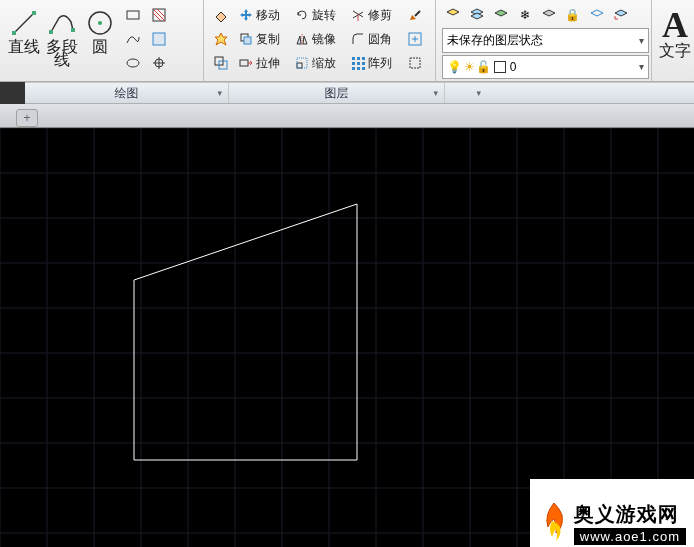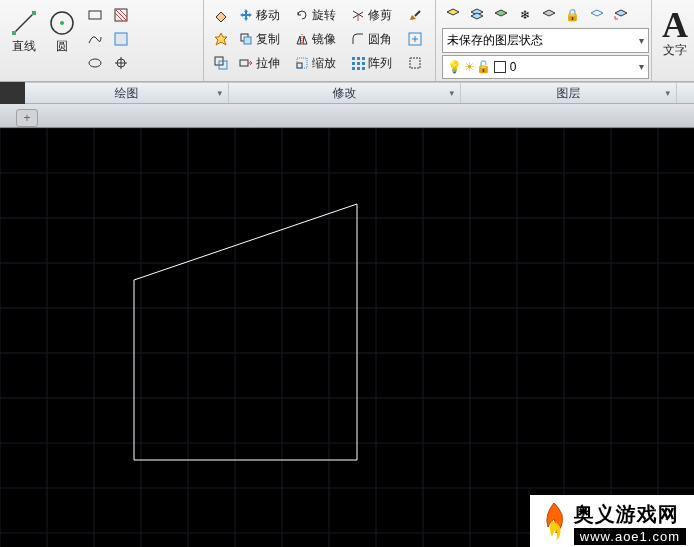--- a/index.html
+++ b/index.html
@@ -3,21 +3,21 @@
 <meta charset="utf-8">
 <style>
   * { box-sizing: border-box; margin: 0; padding: 0; }
   body { width: 694px; height: 547px; font-family: "Microsoft YaHei", sans-serif; font-size: 12px; background: #333; overflow: hidden; position: relative; }
   .ribbon { background: linear-gradient(#f8f8f8, #e8e8e8); border-bottom: 1px solid #b0b0b0; display: flex; height: 82px; }
   .panel { border-right: 1px solid #c0c0c0; padding: 4px 2px 2px 6px; display: flex; flex-direction: column; }
   .panel-body { display: flex; gap: 2px; flex: 1; }
   .big-col { display: flex; gap: 2px; }
   .big-btn { width: 36px; display: flex; flex-direction: column; align-items: center; justify-content: flex-start; padding: 2px 0; border: 1px solid transparent; border-radius: 3px; cursor: pointer; }
   .big-btn .ico { width: 32px; height: 32px; display: flex; align-items: center; justify-content: center; }
-  .big-btn .lbl { font-size: 12px; color: #222; text-align: center; line-height: 13px; margin-top: 1px; }
+  .big-btn .lbl { font-size: 16px; color: #222; text-align: center; line-height: 13px; margin-top: 1px; }
   .small-grid { display: flex; flex-direction: column; gap: 2px; margin-left: 2px; }
   .small-col { display: flex; flex-direction: column; gap: 2px; }
   .icon-btn { width: 22px; height: 22px; display: flex; align-items: center; justify-content: center; border: 1px solid transparent; border-radius: 2px; cursor: pointer; }
   .icon-txt-btn { display: flex; align-items: center; gap: 3px; height: 22px; padding: 0 4px; border: 1px solid transparent; border-radius: 2px; cursor: pointer; white-space: nowrap; }
   .icon-txt-btn .lbl { font-size: 12px; color: #222; }
   .layer-box { display: flex; flex-direction: column; gap: 2px; flex: 1; min-width: 200px; }
   .layer-row1 { display: flex; gap: 2px; }
   .dropdown { background: #fff; border: 1px solid #a0a0a0; height: 22px; display: flex; align-items: center; padding: 0 4px; font-size: 12px; flex: 1; cursor: pointer; position: relative; }
   .dropdown::after { content: "▾"; position: absolute; right: 4px; color: #555; font-size: 10px; }
   .bulb { color: #e8a800; font-size: 12px; }
@@ -26,21 +26,21 @@
   .panel-title::after { content: "▾"; position: absolute; right: 6px; color: #667; font-size: 9px; }
   .tab-strip { background: linear-gradient(#e0e4e8, #c8ccd0); height: 24px; display: flex; align-items: flex-end; padding: 0 12px; border-bottom: 1px solid #888; }
   .tab { background: linear-gradient(#fafafa, #ececec); border: 1px solid #a0a0a0; border-bottom: none; border-radius: 4px 4px 0 0; padding: 3px 10px; display: flex; align-items: center; gap: 8px; height: 22px; font-size: 12px; color: #333; }
   .tab-close { color: #888; cursor: pointer; font-size: 13px; line-height: 1; }
   .new-tab { width: 22px; height: 18px; margin-left: 4px; background: #d0d4d8; border: 1px solid #a0a0a0; border-radius: 3px; cursor: pointer; display: flex; align-items: center; justify-content: center; color: #666; }
   .canvas { position: relative; background: #000; height: 419px; }
   .grid-lines { position: absolute; inset: 0; }
   .grid-lines line { stroke: #1a1a28; stroke-width: 1; }
   .shape { position: absolute; inset: 0; pointer-events: none; }
   .shape polygon { fill: none; stroke: #fff; stroke-width: 1; }
-  .watermark { position: absolute; right: 0; bottom: 0; background: #fff; padding: 6px 8px 2px 8px; display: flex; align-items: flex-start; gap: 4px; }
+  .watermark { position: absolute; right: 0; bottom: 0; background: #fff; padding: 22px 8px 2px 8px; display: flex; align-items: flex-start; gap: 4px; }
   .wm-icon { width: 32px; height: 44px; }
   .wm-text { display: flex; flex-direction: column; }
   .wm-title { font-size: 20px; font-weight: bold; color: #000; letter-spacing: 1px; }
   .wm-url { background: #000; color: #fff; font-size: 13px; padding: 1px 6px; text-align: center; letter-spacing: 1px; }
   svg { display: block; }
   .annot-big { font-family: "Times New Roman", serif; font-size: 36px; font-weight: bold; color: #222; line-height: 1; }
 </style>
 </head>
 <body>
 
@@ -55,20 +55,30 @@
                 <line x1="5" y1="25" x2="25" y2="5" stroke="#333" stroke-width="1.5"></line>
                 <rect x="3" y="23" width="4" height="4" fill="#4a7"></rect>
                 <rect x="23" y="3" width="4" height="4" fill="#4a7"></rect>
               </svg>
           </span>
           <span class="lbl">直线</span>
         </div>
         <div class="big-btn">
           <span class="ico">
             <svg width="30" height="30">
+                <path d="M4 24 L12 10 Q18 4 24 14 L26 22" stroke="#333" stroke-width="1.5" fill="none"></path>
+                <rect x="2" y="22" width="4" height="4" fill="#4a7"></rect>
+                <rect x="24" y="20" width="4" height="4" fill="#4a7"></rect>
+              </svg>
+          </span>
+          <span class="lbl">多段线</span>
+        </div>
+        <div class="big-btn">
+          <span class="ico">
+            <svg width="30" height="30">
                 <circle cx="15" cy="15" r="11" stroke="#333" stroke-width="1.5" fill="none"></circle>
                 <circle cx="15" cy="15" r="2" fill="#3a6"></circle>
               </svg>
           </span>
           <span class="lbl">圆</span>
         </div>
       </div>
       <div class="small-grid">
         <div class="icon-btn">
             <span>
@@ -346,23 +356,20 @@
         <span class="annot-big">A</span>
         <span class="lbl">文字</span>
       </div>
     </div>
   </div>
 </div>
 
 <div class="panel-title-bar">
   <div class="panel-title" style="width:204px">
       <span>绘图</span>
-    </div>
-  <div class="panel-title" style="width:232px">
-      <span>修改</span>
     </div>
   <div class="panel-title" style="width:216px">
       <span>图层</span>
     </div>
   <div class="panel-title" style="width:42px;border-right:none"></div>
 </div>
 
 <div class="tab-strip">
   <div class="new-tab">
     <span>+</span>

